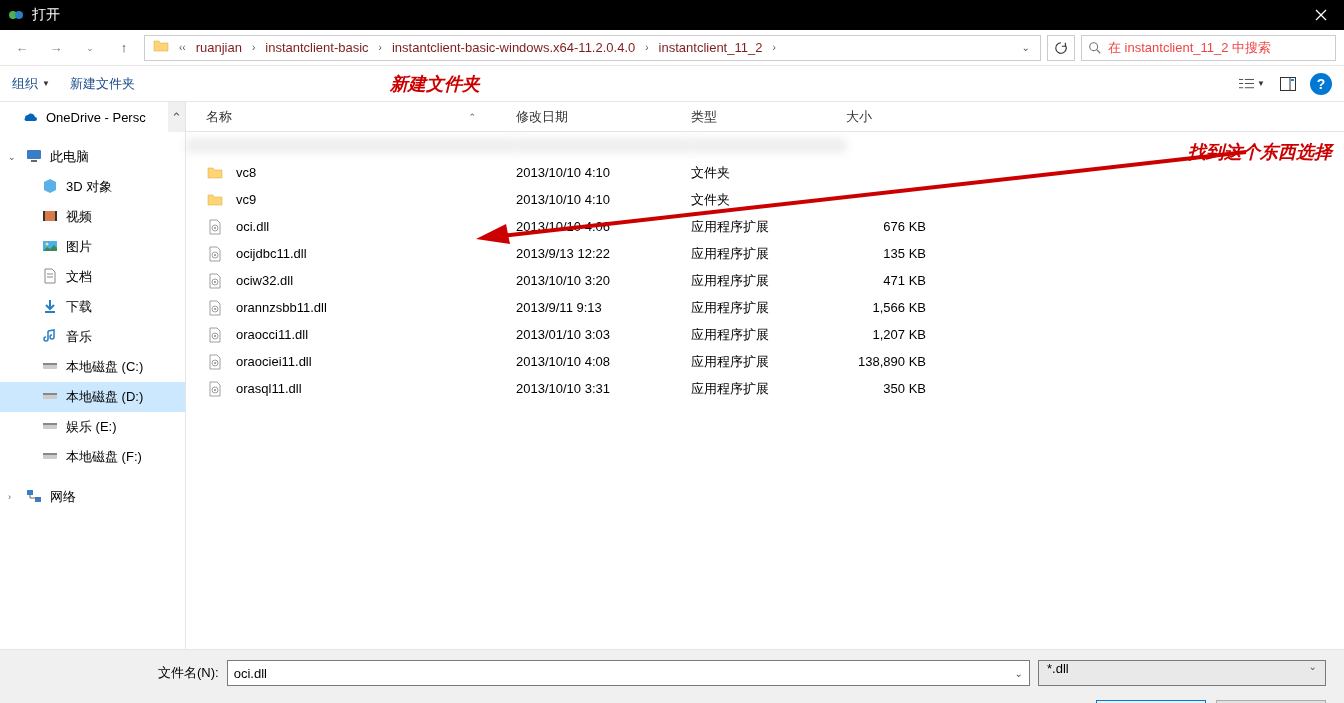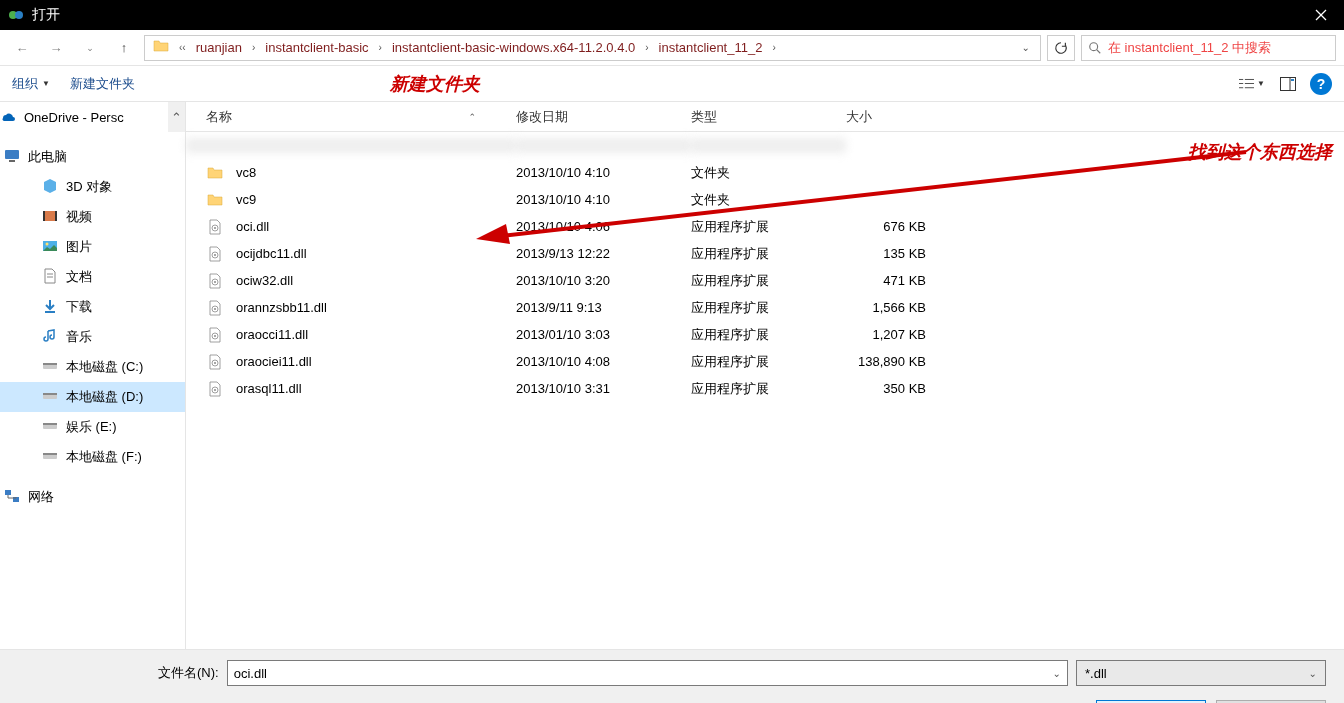--- a/index.html
+++ b/index.html
@@ -25,21 +25,21 @@
 .tool-item { color: #1a4b8c; cursor: pointer; display: flex; align-items: center; gap: 4px; margin-right: 20px; }
 .tool-caret { font-size: 8px; color: #333; }
 .annotation-extract { position: absolute; left: 390px; color: #c00; font-size: 18px; font-family: SimSun, serif; font-style: italic; font-weight: bold; }
 .toolbar-right { margin-left: auto; display: flex; align-items: center; gap: 8px; }
 .view-btn { width: 28px; height: 24px; display: flex; align-items: center; justify-content: center; cursor: pointer; color: #333; border: 1px solid transparent; }
 .help-btn { width: 22px; height: 22px; border-radius: 50%; background: #0078d4; color: #fff; display: flex; align-items: center; justify-content: center; font-weight: bold; cursor: pointer; font-size: 14px; }
 
 .main { display: flex; height: 547px; }
 
 .sidebar { width: 186px; border-right: 1px solid #e5e5e5; overflow: hidden; position: relative; }
-.sidebar-item { display: flex; align-items: center; height: 30px; gap: 8px; cursor: pointer; white-space: nowrap; }
+.sidebar-item { display: flex; align-items: center; height: 30px; padding-left: 22px; gap: 8px; cursor: pointer; white-space: nowrap; }
 .sidebar-item.indent { padding-left: 42px; }
 .sidebar-item.selected { background: #cce8ff; }
 .sidebar-item .chev { font-size: 9px; color: #555; width: 10px; margin-left: -14px; }
 .sidebar-scroll { position: absolute; right: 0; top: 0; width: 17px; height: 30px; display: flex; align-items: center; justify-content: center; color: #606060; background: #f0f0f0; }
 
 .filelist { flex: 1; position: relative; }
 .columns { display: flex; height: 30px; align-items: center; border-bottom: 1px solid #e5e5e5; color: #333; }
 .col-name { flex: 0 0 330px; padding-left: 20px; display: flex; align-items: center; gap: 6px; }
 .col-date { flex: 0 0 175px; }
 .col-type { flex: 0 0 155px; }
@@ -51,21 +51,21 @@
 .row .c { white-space: nowrap; }
 .row .icon { width: 18px; display: inline-flex; justify-content: center; margin-right: 6px; }
 
 .annotation-find { position: absolute; right: 12px; top: 38px; color: #c00; font-size: 18px; font-family: SimSun, serif; font-style: italic; font-weight: bold; }
 .arrow-svg { position: absolute; left: 290px; top: 42px; pointer-events: none; }
 
 .bottom { border-top: 1px solid #e5e5e5; background: #f0f0f0; height: 90px; padding: 10px 18px; }
 .filename-row { display: flex; align-items: center; gap: 8px; margin-bottom: 14px; margin-left: 140px; }
 .filename-row label { white-space: nowrap; }
 .filename-input { flex: 1; height: 26px; border: 1px solid #7a7a7a; background: #fff; padding: 0 6px; display: flex; align-items: center; justify-content: space-between; }
-.filter-select { width: 250px; height: 26px; border: 1px solid #7a7a7a; background: #e9e9e9; display: flex; align-items: center; justify-content: space-between; padding: 0 8px; cursor: pointer; }
+.filter-select { width: 288px; height: 26px; border: 1px solid #7a7a7a; background: #e9e9e9; display: flex; align-items: flex-start; justify-content: space-between; padding: 0 8px; cursor: pointer; }
 .button-row { display: flex; justify-content: flex-end; gap: 10px; }
 .dlg-btn { width: 110px; height: 28px; border: 1px solid #adadad; background: #e1e1e1; cursor: pointer; display: flex; align-items: center; justify-content: center; }
 .dlg-btn.primary { border: 1px solid #0078d4; background: #e5f1fb; }
 
 .icon-svg { width: 16px; height: 16px; display: inline-block; }
 </style>
 </head>
 <body>
 
 <div class="titlebar">

